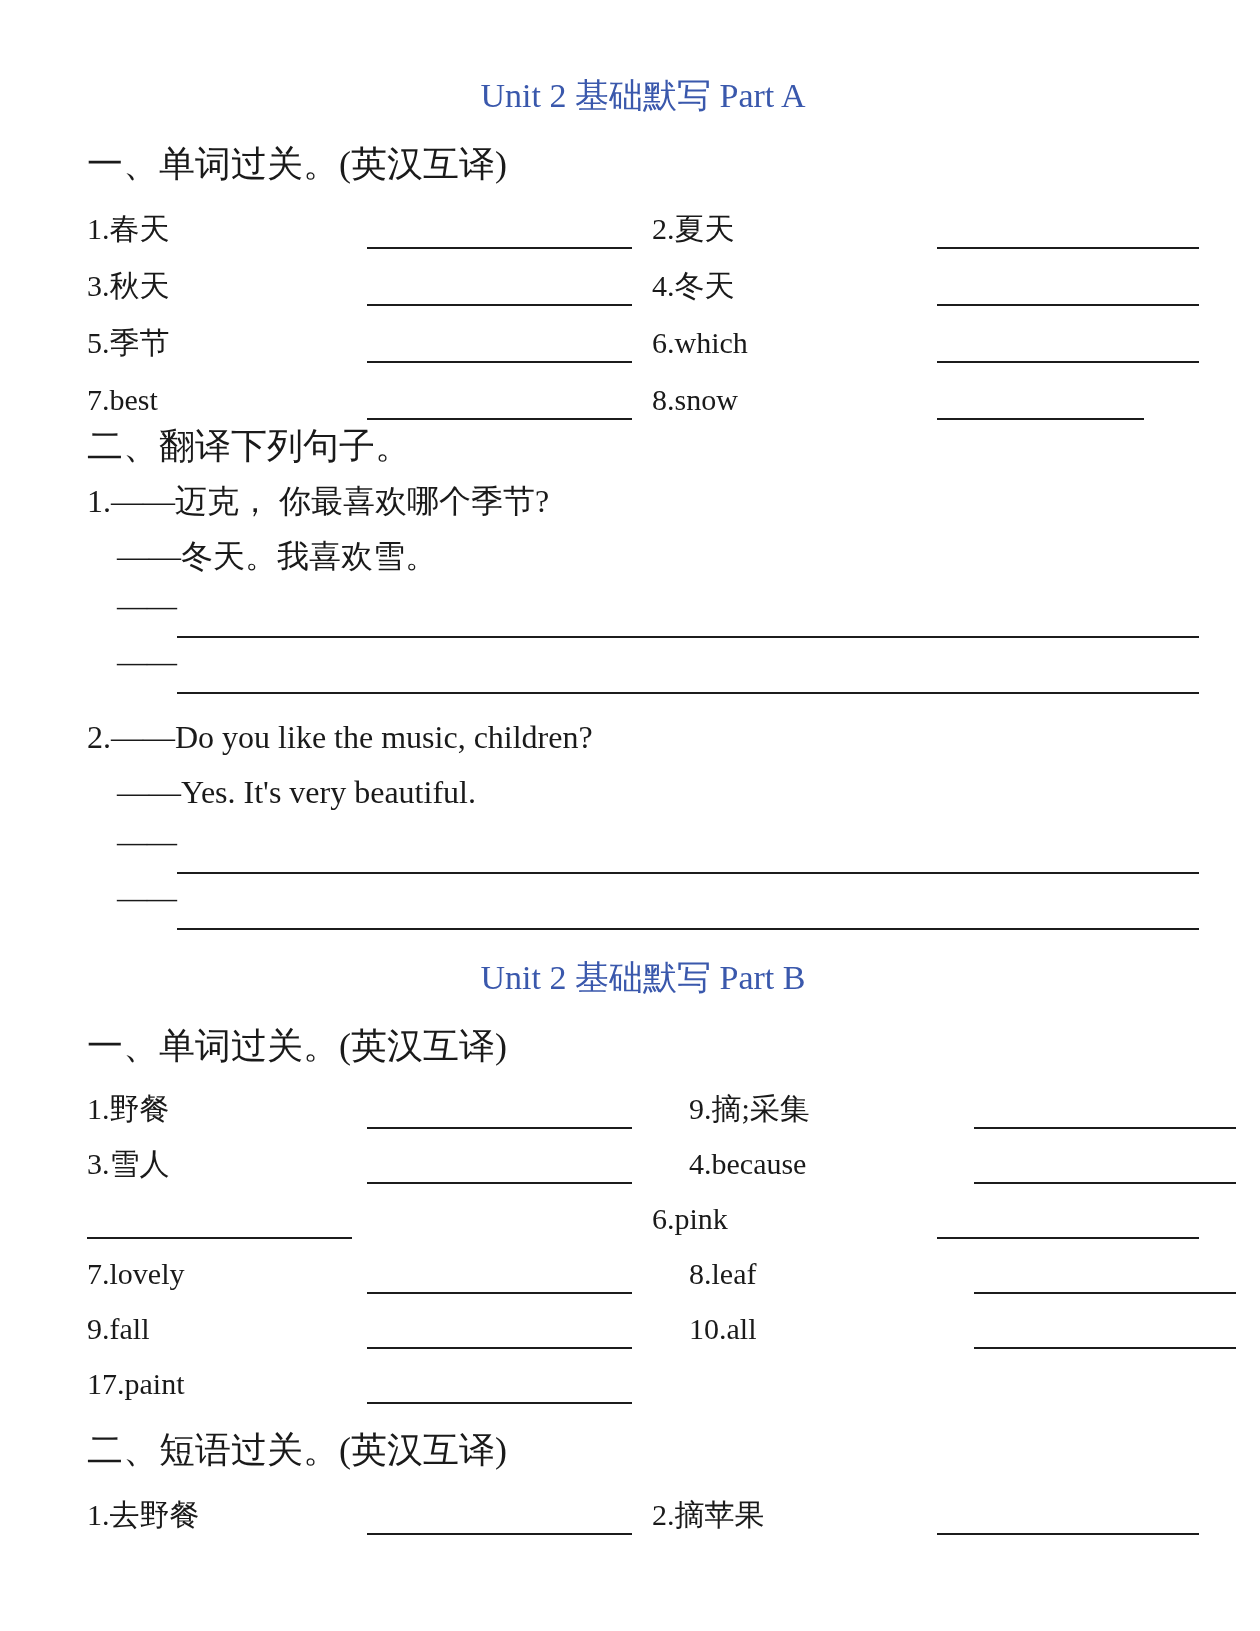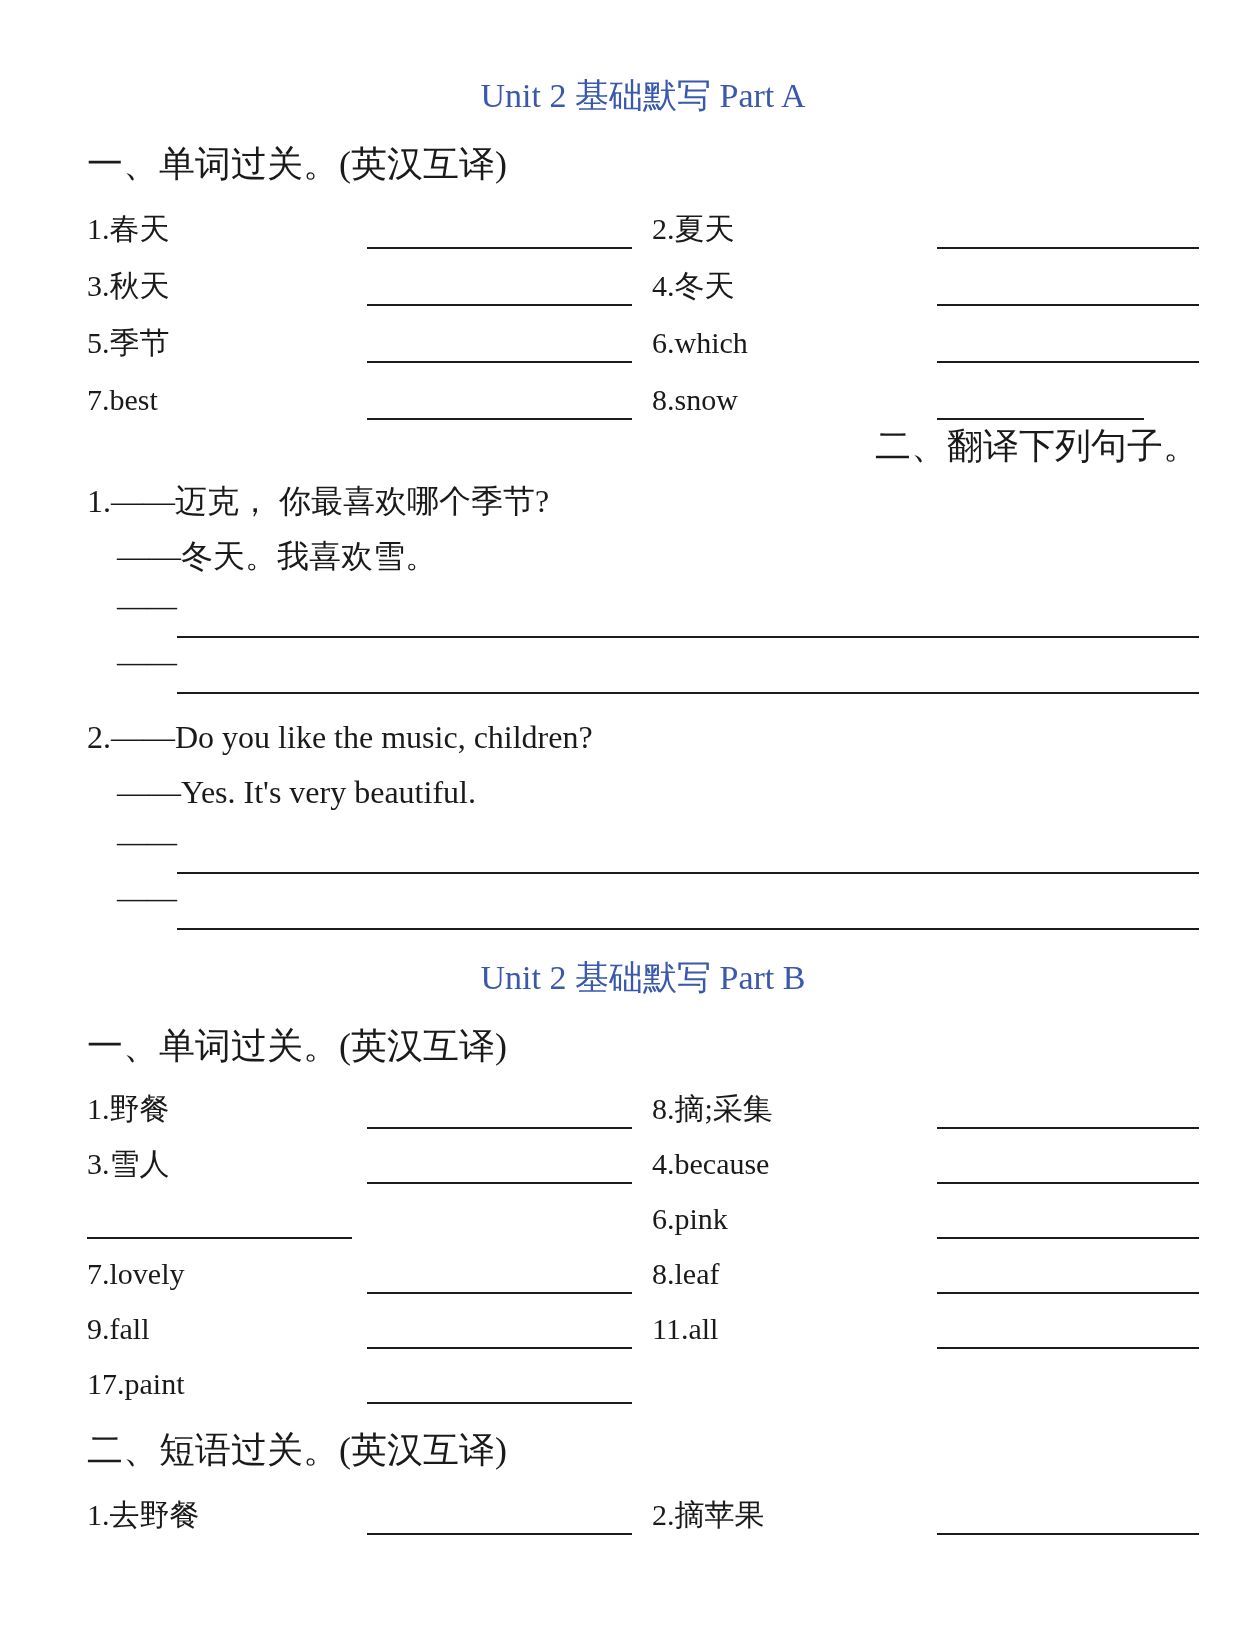--- a/index.html
+++ b/index.html
@@ -23,28 +23,28 @@
     font-weight: normal;
     text-align: center;
     color: #3a58ac;
   }
   .part-title.b { padding-top: 24px; }
   .sec-heading {
     margin-top: 24px;
     font-size: 36px;
     line-height: 44px;
   }
-  .sec-heading.tight { margin-top: 4px; text-align: right; }
+  .sec-heading.tight { margin-top: 4px; }
   .word-grid { margin-top: 6px; }
   .word-row {
     display: flex;
     height: 57px;
     align-items: flex-end;
   }
-  .word-row.b { height: 55px; }
+  .word-row.b { height: 55px; gap: 37px; }
   .cell {
     display: flex;
     align-items: flex-end;
   }
   .cell.cl { width: 545px; margin-right: 20px; }
   .cell.cr { flex: 1; }
   .w-label {
     display: inline-block;
     font-size: 30px;
     line-height: 40px;
@@ -172,21 +172,21 @@
 
   <div class="sec-heading">一、单词过关。(英汉互译)</div>
 
   <div class="word-grid">
     <div class="word-row b">
       <div class="cell cl">
         <span class="w-label">1.野餐</span>
         <span class="blank"></span>
       </div>
       <div class="cell cr">
-        <span class="w-label">8.摘;采集</span>
+        <span class="w-label">9.摘;采集</span>
         <span class="blank"></span>
       </div>
     </div>
     <div class="word-row b">
       <div class="cell cl">
         <span class="w-label">3.雪人</span>
         <span class="blank"></span>
       </div>
       <div class="cell cr">
         <span class="w-label">4.because</span>
@@ -211,21 +211,21 @@
         <span class="w-label">8.leaf</span>
         <span class="blank"></span>
       </div>
     </div>
     <div class="word-row b">
       <div class="cell cl">
         <span class="w-label">9.fall</span>
         <span class="blank"></span>
       </div>
       <div class="cell cr">
-        <span class="w-label">11.all</span>
+        <span class="w-label">10.all</span>
         <span class="blank"></span>
       </div>
     </div>
     <div class="word-row b">
       <div class="cell cl">
         <span class="w-label">17.paint</span>
         <span class="blank"></span>
       </div>
     </div>
   </div>

